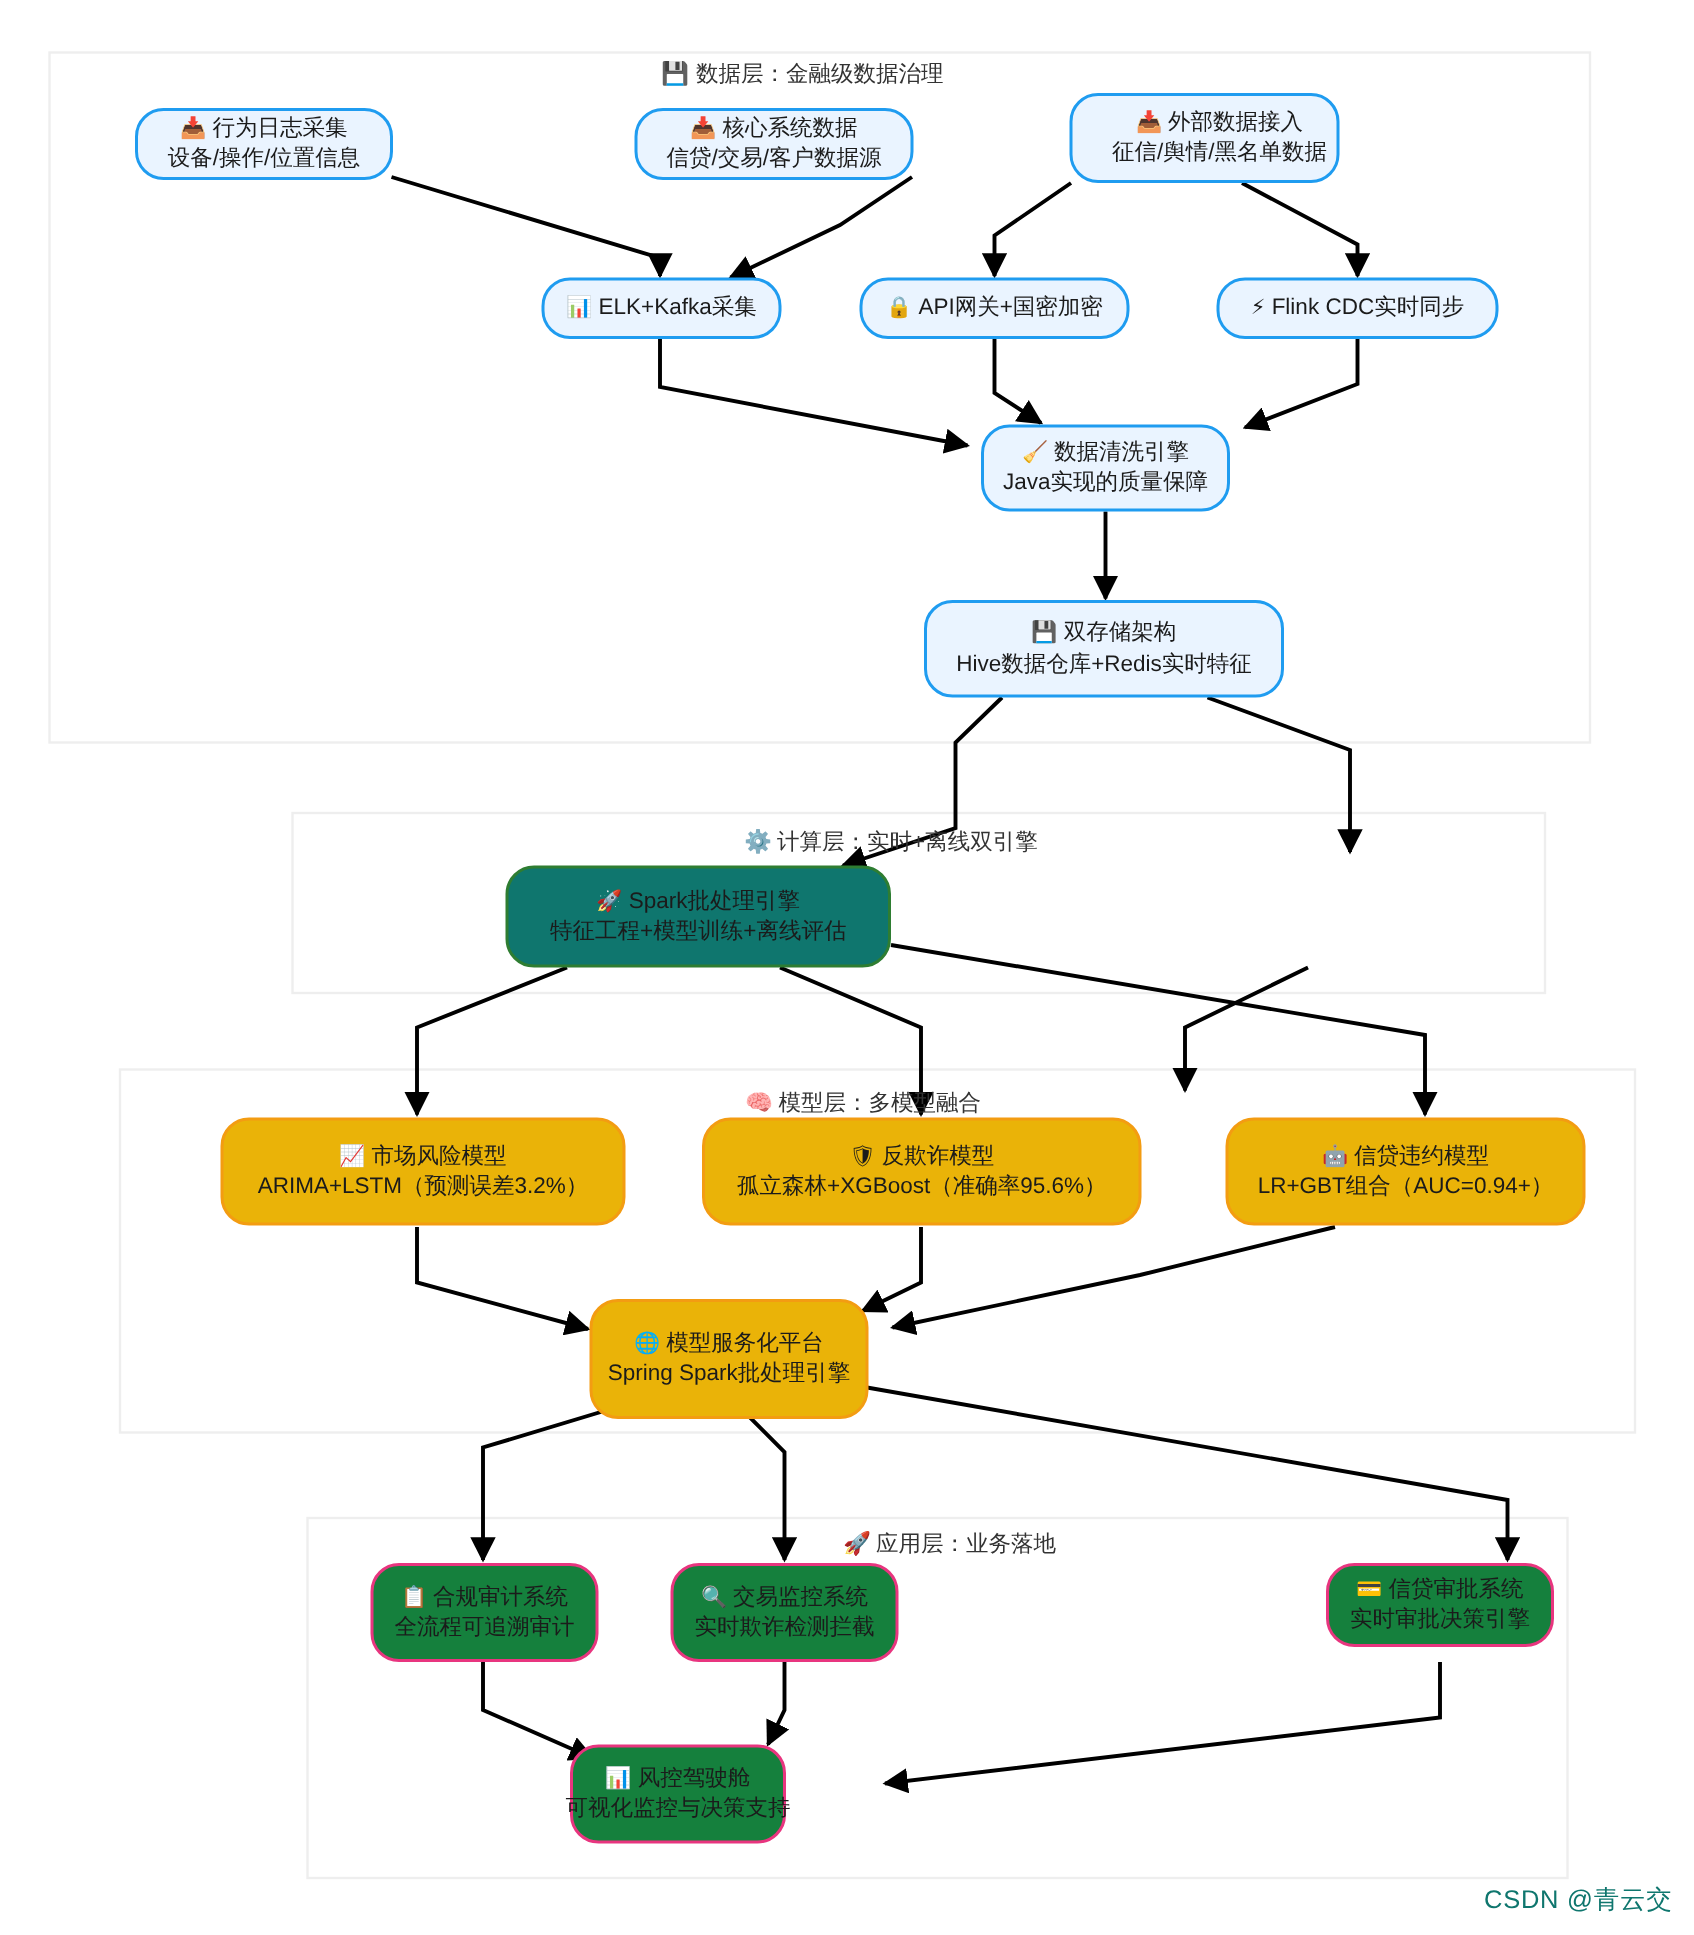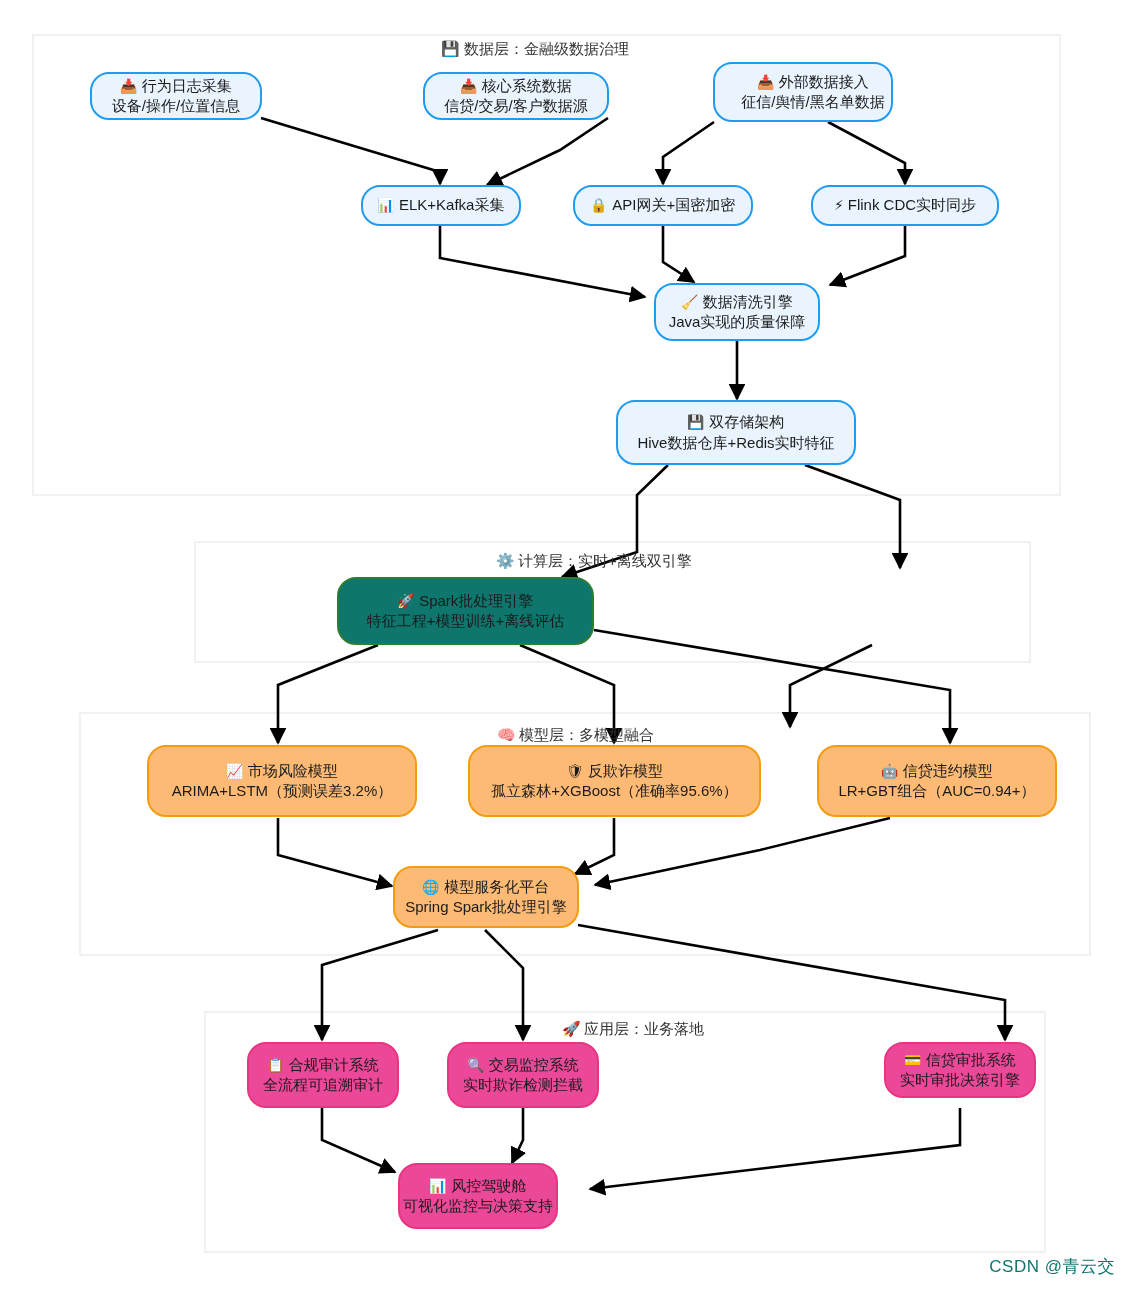--- a/index.html
+++ b/index.html
@@ -16,23 +16,23 @@
         line-height:1.34;color:#1b1b1b;border-radius:19px;}
   .node .t1{font-size:15px;white-space:nowrap;}
   .node .t2{font-size:15px;white-space:nowrap;}
   .ico{display:inline-block;margin-right:4px;font-size:14px;}
 
   
   .n-blue{background:#eaf4ff;border:2.5px solid #1f9cf0;}
   
   .n-green{background:#0f766e;border:2px solid #2e7d32;}
   
-  .n-orange{background:#fdba74;border:2px solid #f39c12;}
-  
-  .n-pink{background:#ec4899;border:2.5px solid #e8357f;}
+  .n-orange{background:#eab308;border:2px solid #f39c12;}
+  
+  .n-pink{background:#15803d;border:2.5px solid #e8357f;}
 
   .watermark{position:absolute;right:14px;bottom:12px;font-size:17px;color:#0f766e;
              letter-spacing:.5px;}
 </style>
 </head>
 <body>
 
 <div id="stage">
 
   <svg id="flow" viewBox="0 0 1129 1290">
@@ -182,21 +182,21 @@
     <div class="t2">孤立森林+XGBoost（准确率95.6%）</div>
   </div>
 
   <div class="node n-orange" style="left:817px;top:745px;width:240px;height:72px;">
     <div class="t1">
       <span class="ico">🤖</span><span>信贷违约模型</span>
     </div>
     <div class="t2">LR+GBT组合（AUC=0.94+）</div>
   </div>
 
-  <div class="node n-orange" style="left:393px;top:866px;width:186px;height:62px;">
+  <div class="node n-orange" style="left:393px;top:866px;width:186px;height:80px;">
     <div class="t1">
       <span class="ico">🌐</span><span>模型服务化平台</span>
     </div>
     <div class="t2">Spring Spark批处理引擎</div>
   </div>
 
   <div class="node n-pink" style="left:247px;top:1042px;width:152px;height:66px;">
     <div class="t1">
       <span class="ico">📋</span><span>合规审计系统</span>
     </div>
@@ -210,21 +210,21 @@
     <div class="t2">实时欺诈检测拦截</div>
   </div>
 
   <div class="node n-pink" style="left:884px;top:1042px;width:152px;height:56px;">
     <div class="t1">
       <span class="ico">💳</span><span>信贷审批系统</span>
     </div>
     <div class="t2">实时审批决策引擎</div>
   </div>
 
-  <div class="node n-pink" style="left:398px;top:1163px;width:160px;height:66px;">
+  <div class="node n-pink" style="left:380px;top:1163px;width:144px;height:66px;">
     <div class="t1">
       <span class="ico">📊</span><span>风控驾驶舱</span>
     </div>
     <div class="t2">可视化监控与决策支持</div>
   </div>
 
   <div class="watermark">CSDN @青云交</div>
 
 </div>
 

